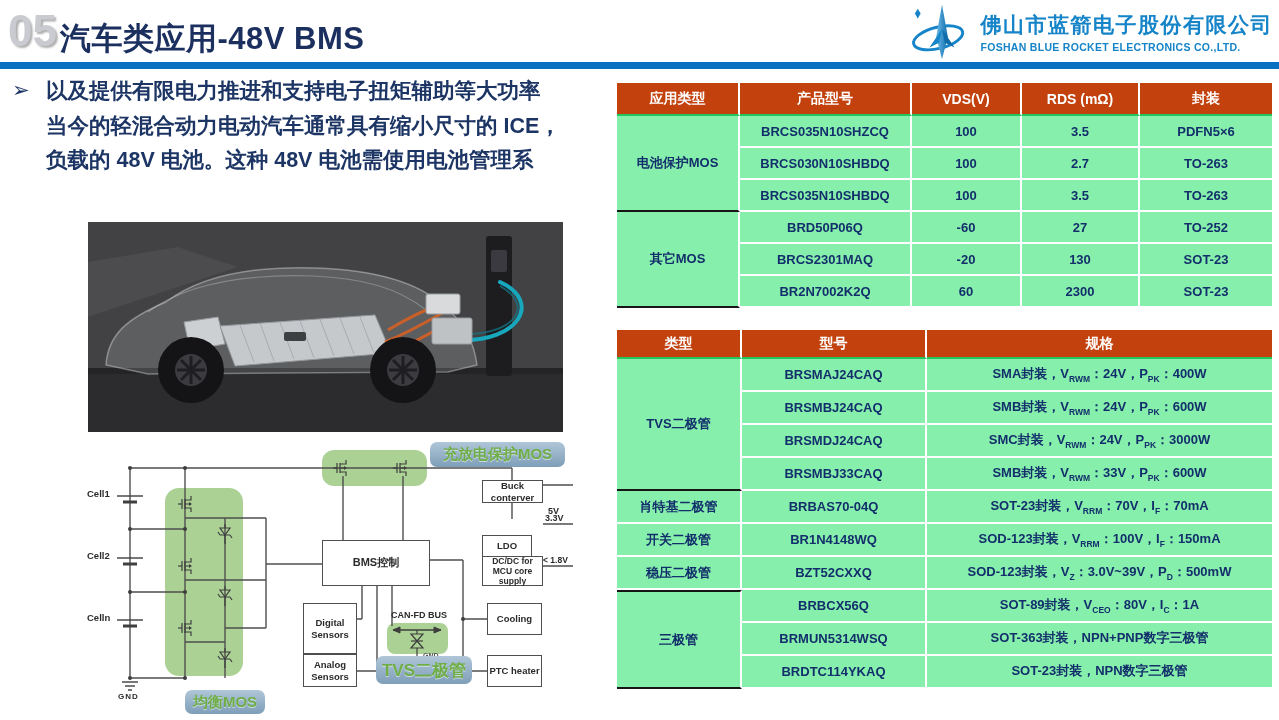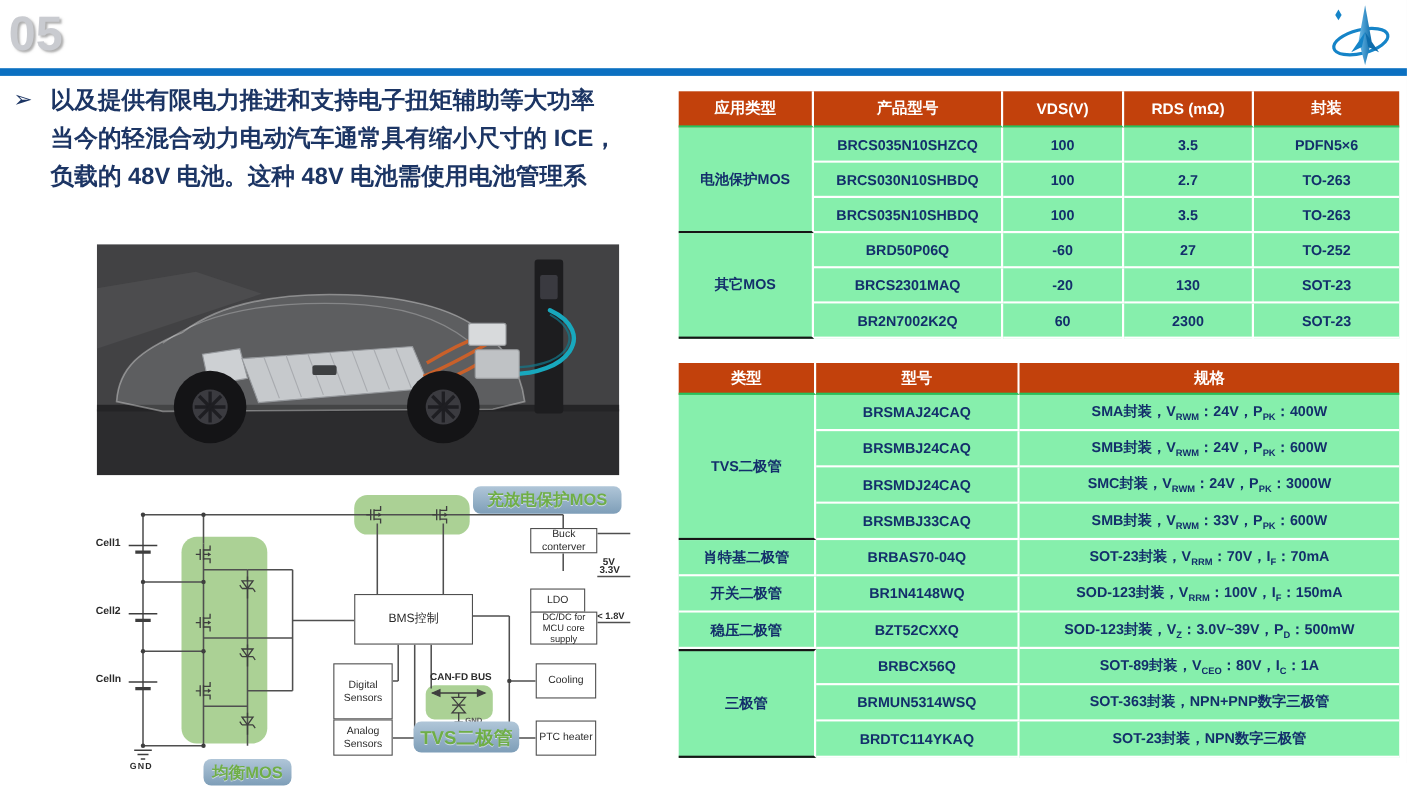--- a/index.html
+++ b/index.html
@@ -24,21 +24,21 @@
               color:#1c3564;text-align:justify;}
   .intro .txt span{display:block;}
 
   
   .car{position:absolute;left:88px;top:222px;}
 
   
   .diagram{position:absolute;left:85px;top:438px;width:492px;height:282px;}
   .diagram svg{position:absolute;left:0;top:0;}
   .diagram .box{position:absolute;background:#fff;border:1px solid #4f4f4f;display:flex;
-                align-items:center;justify-content:center;text-align:center;font-weight:400;
+                align-items:center;justify-content:center;text-align:center;font-weight:700;
                 color:#2b2b2b;font-size:9.5px;line-height:1.2;padding:1px;box-sizing:border-box;}
   .diagram .lbl{position:absolute;font-weight:700;color:#2b2b2b;}
   .badge{position:absolute;display:flex;align-items:center;justify-content:center;
          background:linear-gradient(180deg,#b0c6d8,#7e9eb8);border-radius:7px;color:#6fae47;
          font-weight:800;text-shadow:0 1px 0 rgba(255,255,255,.55);}
 
   
   .tbl-wrap1{position:absolute;left:617px;top:83px;width:655px;}
   .tbl-wrap2{position:absolute;left:617px;top:330px;width:655px;}
   table{border-collapse:separate;border-spacing:0;table-layout:fixed;width:100%;}
@@ -54,36 +54,41 @@
   td.bt-black{border-top:2px solid #161616;}
   sub{font-size:8.5px;font-weight:700;}
   .spec{font-size:13px;}
 </style>
 </head>
 <body>
 
 <div id="slide">
 
   <div class="header-num">05</div>
+  <div class="header-title">汽车类应用-48V BMS</div>
   <div class="divider"></div>
 
   <div class="logo-wrap">
     <svg width="64" height="58" viewBox="0 0 66 58">
       <defs>
         <linearGradient id="lg" x1="0" y1="0" x2="1" y2="0">
           <stop offset="0" stop-color="#6cbbe9"></stop>
             <stop offset="1" stop-color="#0e6cab"></stop>
         </linearGradient>
       </defs>
       <polygon points="8,5 11,10 8,15 5,10" fill="#1584c8"></polygon>
       <ellipse cx="29" cy="35" rx="26" ry="11" fill="none" stroke="#1584c8" stroke-width="3" transform="rotate(-14 29 35)"></ellipse>
       <polygon points="33,1 39,34 33,57 27,34" fill="url(#lg)"></polygon>
       <polygon points="33,26 20,45 30,40" fill="#1584c8"></polygon>
       <polygon points="33,26 46,45 36,40" fill="#0e6cab"></polygon>
     </svg>
+    <div class="logo-text">
+      <span class="cn">佛山市蓝箭电子股份有限公司</span>
+      <span class="en">FOSHAN BLUE ROCKET ELECTRONICS CO.,LTD.</span>
+    </div>
   </div>
 
   <div class="intro">
     <span class="bullet">➢</span>
     <div class="txt">
       <span>以及提供有限电力推进和支持电子扭矩辅助等大功率</span>
       <span>当今的轻混合动力电动汽车通常具有缩小尺寸的 ICE，</span>
       <span>负载的 48V 电池。这种 48V 电池需使用电池管理系</span>
     </div>
   </div>

